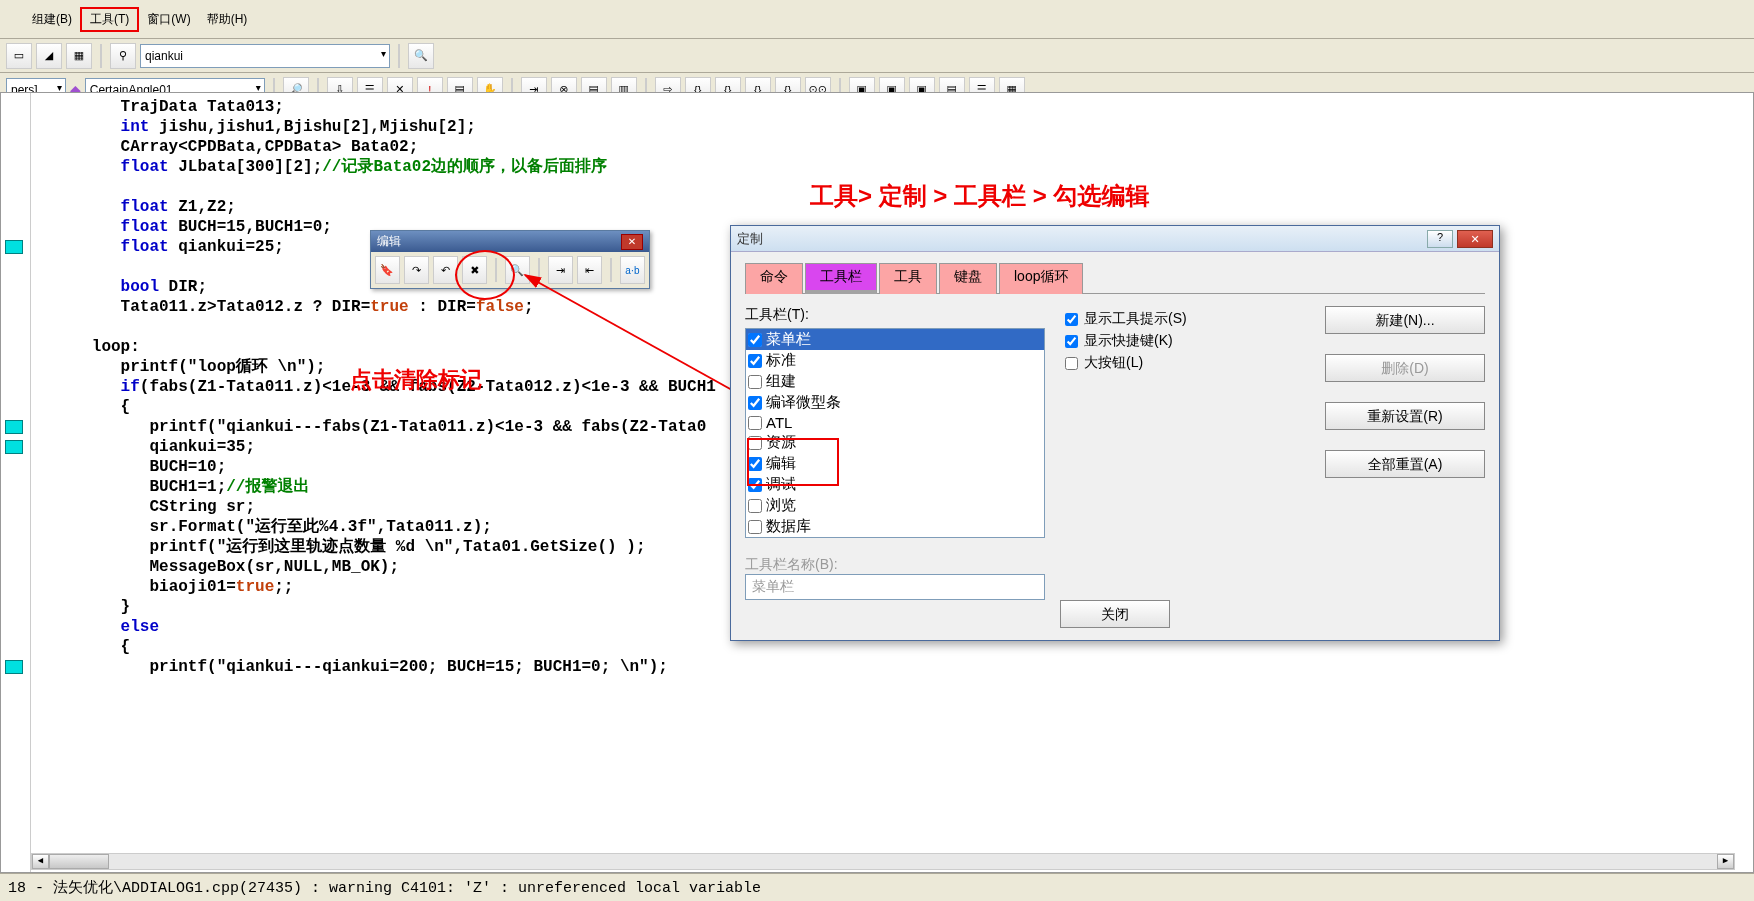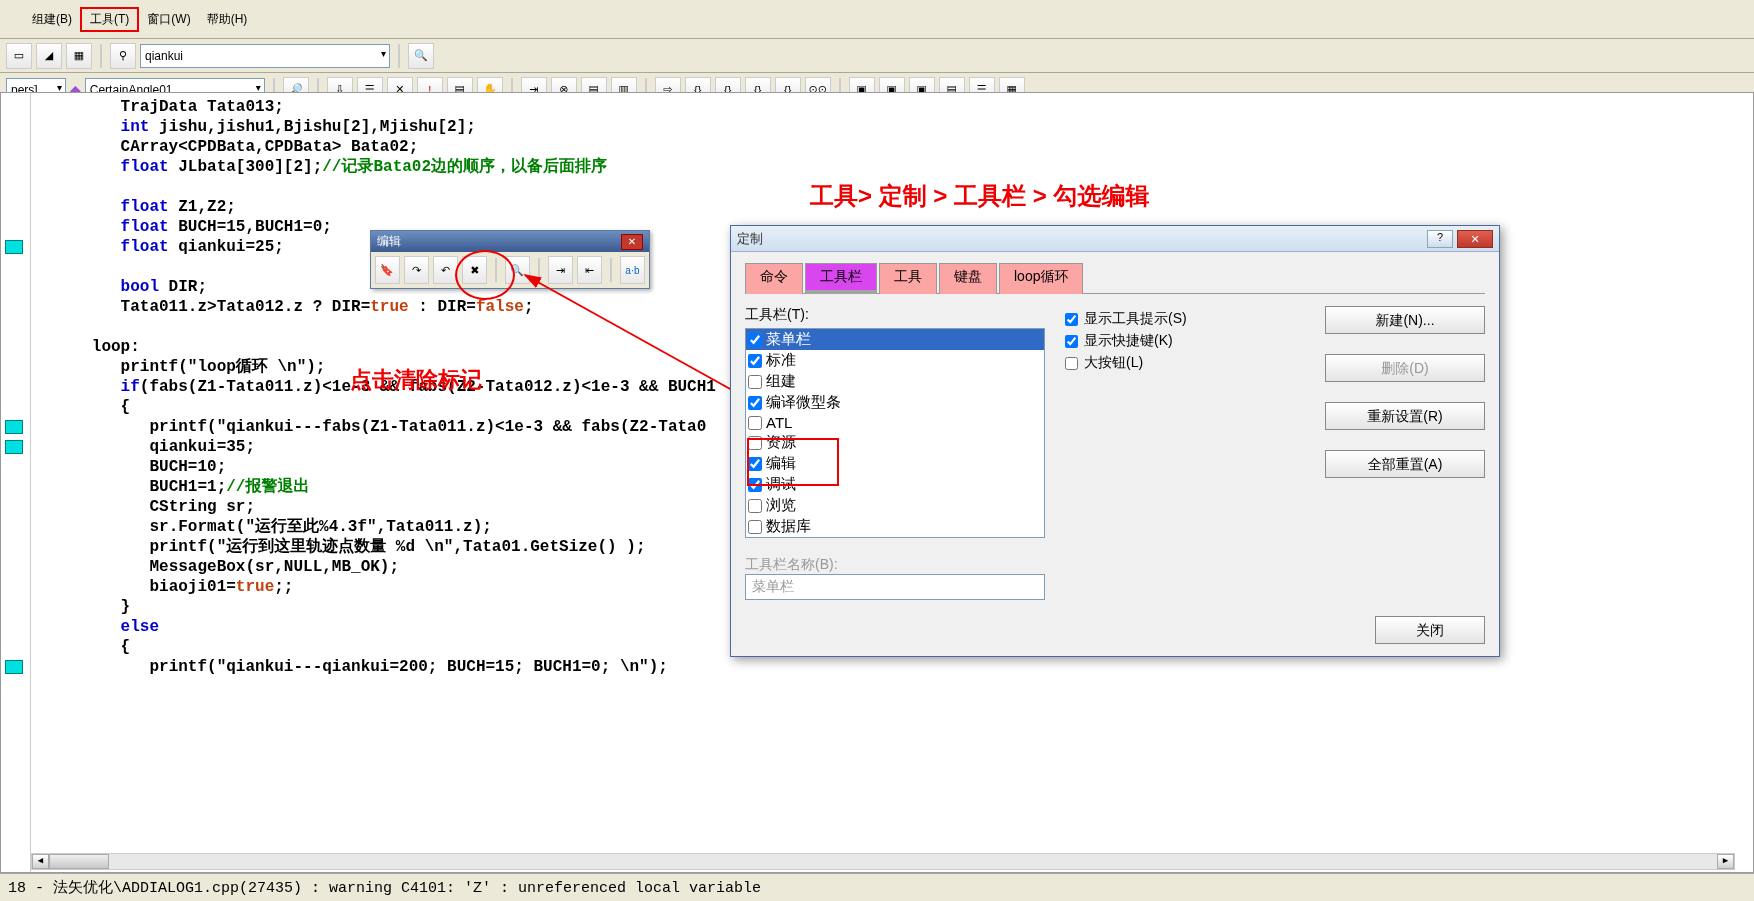--- a/index.html
+++ b/index.html
@@ -242,22 +242,21 @@
 .name-label { color: #999; font-size: 14px; margin-top: 18px; }
 .name-input {
   width: 100%; height: 26px;
   border: 1px solid #7f9db9;
   background: #fff;
   color: #999;
   padding: 0 6px;
   font-size: 14px;
 }
 .dlg-footer {
-  display: flex; justify-content: flex-end;
-  margin-top: 16px;
+  display: flex; justify-content: center;
 }
 .scrollbar-h {
   position: absolute;
   left: 30px; right: 18px; bottom: 2px;
   height: 17px;
   background: #e8e8e8;
   border: 1px solid #ccc;
   display: flex;
 }
 .sb-arrow {

